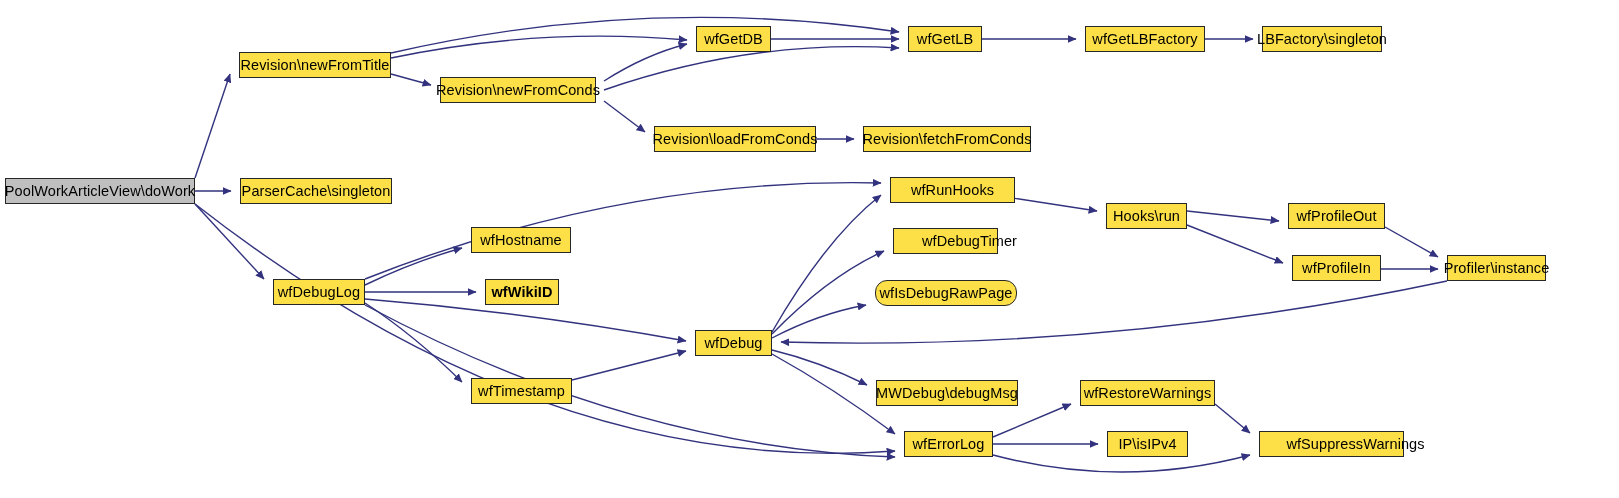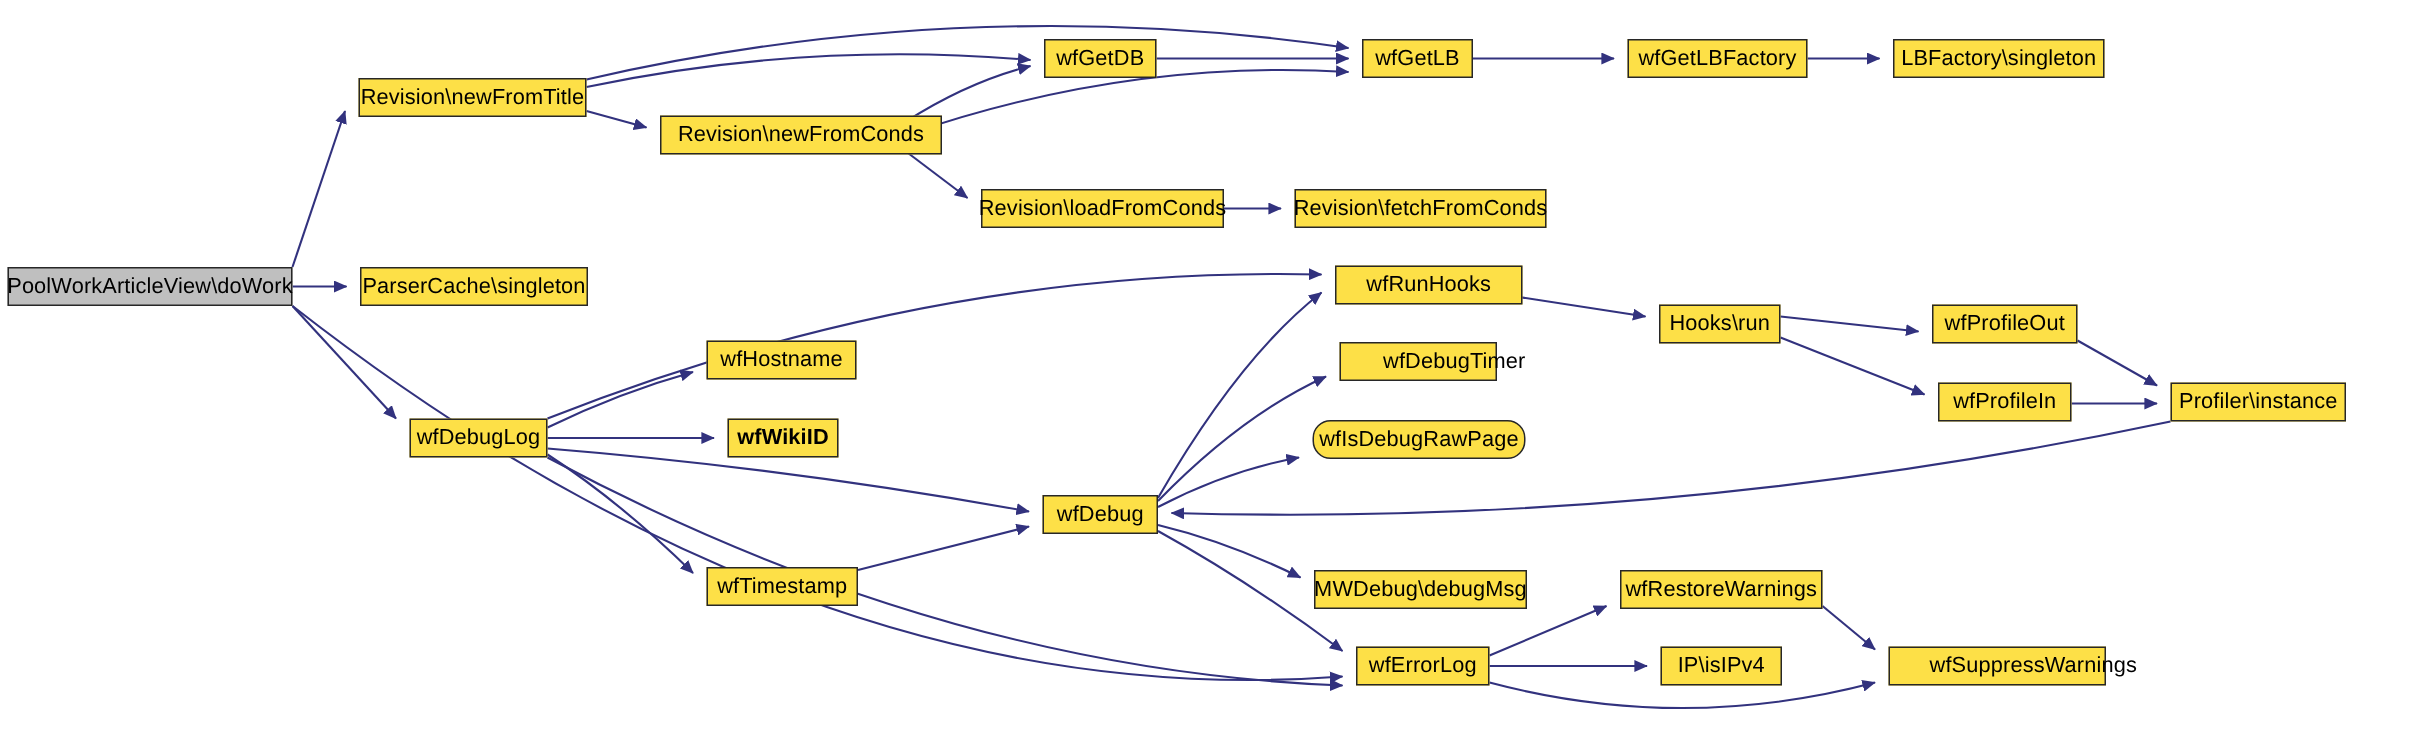--- a/index.html
+++ b/index.html
@@ -108,21 +108,21 @@
       </div>
       <div class="node" style="left: 239px; top: 52px; width: 152px; height: 26px;">
         <span class="node-label">Revision\newFromTitle</span>
       </div>
       <div class="node" style="left: 240px; top: 178px; width: 152px; height: 26px;">
         <span class="node-label">ParserCache\singleton</span>
       </div>
       <div class="node" style="left: 273px; top: 279px; width: 92px; height: 26px;">
         <span class="node-label">wfDebugLog</span>
       </div>
-      <div class="node" style="left: 440px; top: 77px; width: 188px; height: 26px;">
+      <div class="node" style="left: 440px; top: 77px; width: 156px; height: 26px;">
         <span class="node-label">Revision\newFromConds</span>
       </div>
       <div class="node" style="left: 471px; top: 227px; width: 100px; height: 26px;">
         <span class="node-label">wfHostname</span>
       </div>
       <div class="node" style="left: 485px; top: 279px; width: 74px; height: 26px; font-weight: bold;">
         <span class="node-label">wfWikiID</span>
       </div>
       <div class="node" style="left: 471px; top: 378px; width: 101px; height: 26px;">
         <span class="node-label">wfTimestamp</span>
@@ -168,23 +168,23 @@
       </div>
       <div class="node" style="left: 1107px; top: 431px; width: 81px; height: 26px;">
         <span class="node-label">IP\isIPv4</span>
       </div>
       <div class="node" style="left: 1288px; top: 203px; width: 97px; height: 26px;">
         <span class="node-label">wfProfileOut</span>
       </div>
       <div class="node" style="left: 1292px; top: 255px; width: 89px; height: 26px;">
         <span class="node-label">wfProfileIn</span>
       </div>
-      <div class="node" style="left: 1262px; top: 26px; width: 141px; height: 26px;">
+      <div class="node" style="left: 1262px; top: 26px; width: 120px; height: 26px;">
         <span class="node-label">LBFactory\singleton</span>
       </div>
-      <div class="node" style="left: 1447px; top: 255px; width: 117px; height: 26px;">
+      <div class="node" style="left: 1447px; top: 255px; width: 99px; height: 26px;">
         <span class="node-label">Profiler\instance</span>
       </div>
       <div class="node" style="left: 1259px; top: 431px; width: 145px; height: 26px; padding-left: 48px;">
         <span class="node-label">wfSuppressWarnings</span>
       </div>
     </div>
 </div>
 
 </body></html>

